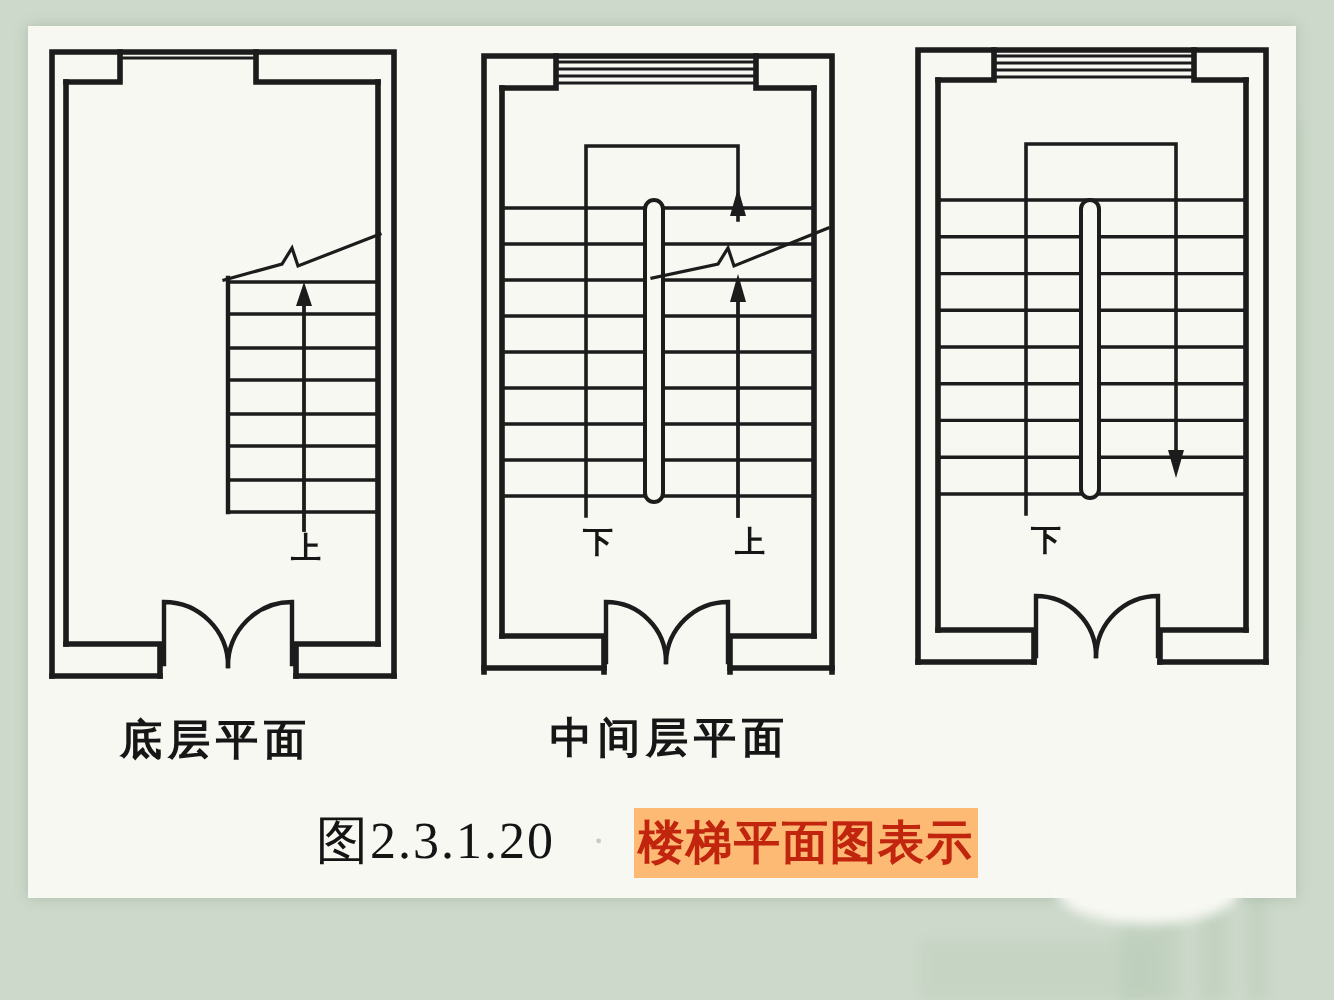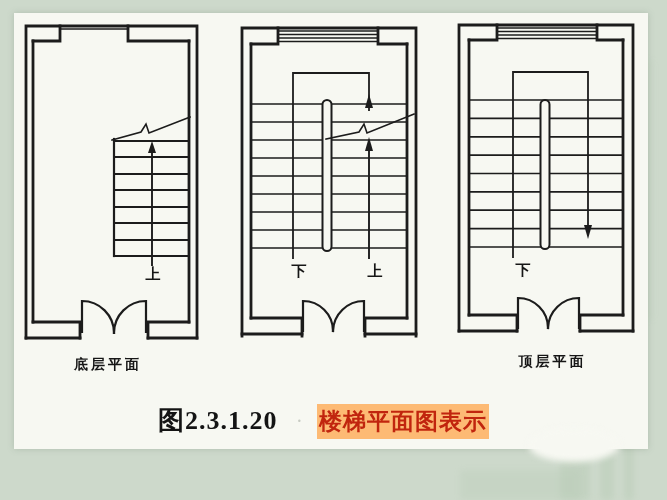--- a/index.html
+++ b/index.html
@@ -8,22 +8,22 @@
   
   .wm{position:absolute;background:#b7cbb5;opacity:.45;filter:blur(3px);}
   #paper{position:absolute;left:14px;top:13px;width:634px;height:436px;
          background:#f7f8f2;box-shadow:0 0 6px rgba(120,140,120,.35);}
   #paper-blob{position:absolute;left:528px;top:428px;width:92px;height:34px;
          background:#f7f8f2;border-radius:50%;filter:blur(3px);}
   svg{position:absolute;left:0;top:0;}
   .cjk{position:absolute;color:#161616;font-weight:bold;text-align:center;
        font-family:"Liberation Serif",serif;}
   .dir-label{font-size:15px;width:24px;font-family:"Liberation Sans",sans-serif;}
-  .plan-label{font-size:14px;letter-spacing:3px;}
-  #figure-number{position:absolute;left:158px;top:403px;font-size:26px;font-weight:bold;
+  .plan-label{font-size:21px;letter-spacing:3px;}
+  #figure-number{position:absolute;left:158px;top:403px;font-size:26px;font-weight:normal;
        color:#141414;font-family:"Liberation Serif",serif;letter-spacing:1px;}
   #highlight-box{position:absolute;left:317px;top:404px;width:172px;height:35px;
        display:flex;align-items:center;justify-content:center;
        font-size:23px;font-weight:bold;letter-spacing:1px;
        font-family:"Liberation Serif",serif;}
   .ghost{position:absolute;color:#9aa095;opacity:.5;font-size:20px;
        font-family:"Liberation Serif",serif;}
 </style>
 </head>
 <body>
@@ -141,19 +141,19 @@
       </g>
     </g>
   </svg>
 
   <div class="cjk dir-label" style="left:141px;top:265px;">上</div>
   <div class="cjk dir-label" style="left:287px;top:262px;">下</div>
   <div class="cjk dir-label" style="left:363px;top:262px;">上</div>
   <div class="cjk dir-label" style="left:511px;top:261px;">下</div>
 
   <div class="cjk plan-label" style="left:38px;top:356px;width:140px;">底层平面</div>
-  <div class="cjk plan-label" style="left:480px;top:353px;width:145px;">顶层平面</div>
+  <div class="cjk plan-label" style="left:253px;top:355px;width:164px;">中间层平面</div>
 
   <div id="figure-number">图2.3.1.20</div>
   <div class="ghost" style="left:296px;top:410px;">·</div>
   <div id="highlight-box" style="background: #fdba74; color: rgb(193, 37, 14);">楼梯平面图表示</div>
 
 </div>
 
 </body></html>

